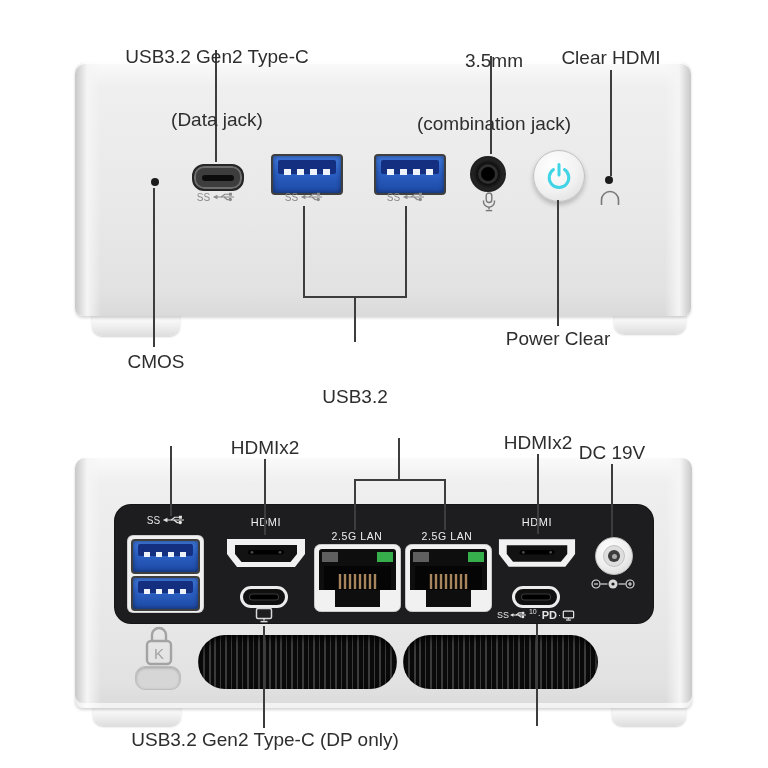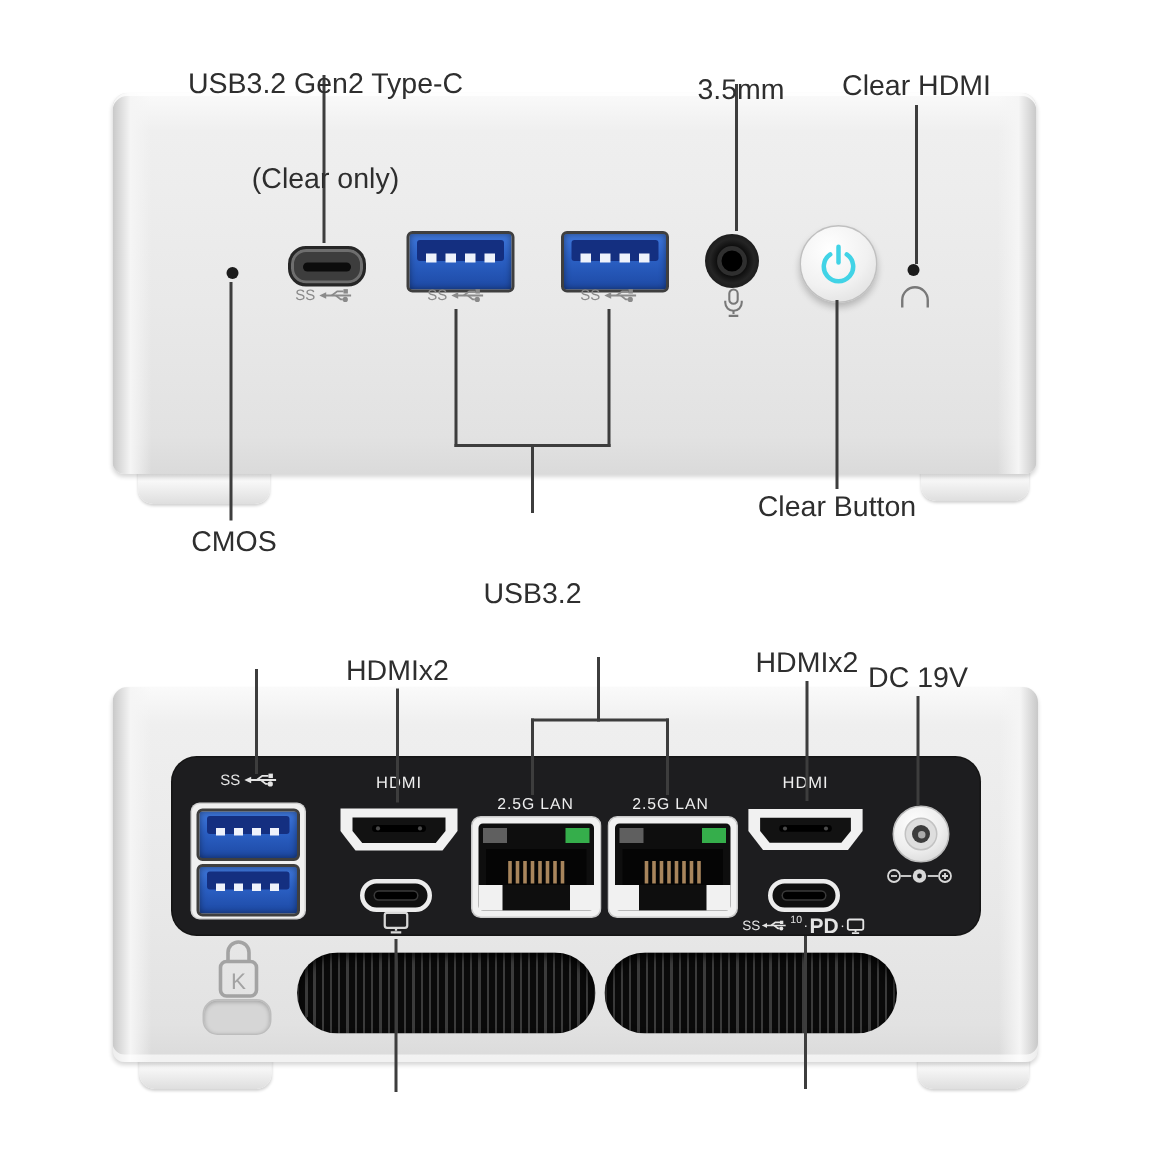--- a/index.html
+++ b/index.html
@@ -171,31 +171,32 @@
   <div class="vline" style="left:610px;top:70px;height:106px;"></div>
   <div class="vline" style="left:153px;top:188px;height:159px;"></div>
   <div class="vline" style="left:303px;top:206px;height:92px;"></div>
   <div class="vline" style="left:405px;top:206px;height:92px;"></div>
   <div class="hline" style="left:303px;top:296px;width:104px;"></div>
   <div class="vline" style="left:354px;top:296px;height:46px;"></div>
   <div class="vline" style="left:557px;top:200px;height:126px;"></div>
 
   <div class="lbl" style="left:217px;top:4px;">
     <div>USB3.2 Gen2 Type-C</div>
-    <div>(Clear only)</div>
+    <div>(Data jack)</div>
   </div>
   <div class="lbl" style="left:494px;top:8px;">
     <div>3.5mm</div>
+    <div>(combination jack)</div>
   </div>
   <div class="lbl" style="left:611px;top:47px;">Clear HDMI</div>
   <div class="lbl" style="left:156px;top:351px;">CMOS</div>
   <div class="lbl" style="left:355px;top:344px;">
     <div>USB3.2</div>
   </div>
-  <div class="lbl" style="left:558px;top:328px;">Clear Button</div>
+  <div class="lbl" style="left:558px;top:328px;">Power Clear</div>
 
   <div class="foot" style="left:93px;top:690px;width:88px;height:36px;"></div>
   <div class="foot" style="left:612px;top:690px;width:74px;height:36px;"></div>
   <div class="case rear" style="left:75px;top:458px;width:617px;height:250px;"></div>
   <div class="panel" style="left:115px;top:505px;width:538px;height:118px;"></div>
 
   <div class="cic" style="left:167px;top:514px;">
     <span class="sstxt w">SS</span>
     <svg width="24" height="12" viewBox="0 0 26 12">
         <g fill="none" stroke="#e4e4e4" stroke-width="1.3">
@@ -303,21 +304,21 @@
           <path d="M3.5 6 H23"></path>
           <path d="M9 6 L13 3 H17.5"></path>
           <path d="M12 6 L15.5 8.8 H17"></path>
         </g>
         <polygon points="0,6 5,3.6 5,8.4" fill="#e4e4e4"></polygon>
         <rect x="17.5" y="1.4" width="3.2" height="3.2" fill="#e4e4e4"></rect>
         <circle cx="18.8" cy="8.8" r="1.9" fill="#e4e4e4"></circle>
       </svg>
     <span class="sstxt w" style="font-size:7px;transform:translateY(-4px);">10</span>
     <span class="sstxt w" style="font-size:9px;">·</span>
-    <span class="sstxt w" style="font-size:14px;font-weight:bold;">PD</span>
+    <span class="sstxt w" style="font-size:11px;font-weight:bold;">PD</span>
     <span class="sstxt w" style="font-size:9px;">·</span>
     <svg width="13" height="11" viewBox="0 0 18 16">
         <g fill="none" stroke="#e4e4e4" stroke-width="1.8">
           <rect x="1.5" y="1.5" width="15" height="10" rx="1.5"></rect>
           <path d="M9 11.5 v2"></path>
           <path d="M5.5 14.6 h7"></path>
         </g>
       </svg>
   </div>
 
@@ -361,18 +362,19 @@
   <div class="vline" style="left:354px;top:479px;height:51px;"></div>
   <div class="vline" style="left:444px;top:479px;height:51px;"></div>
   <div class="vline" style="left:537px;top:454px;height:80px;"></div>
   <div class="vline" style="left:611px;top:464px;height:73px;"></div>
   <div class="vline" style="left:263px;top:626px;height:102px;"></div>
   <div class="vline" style="left:536px;top:624px;height:102px;"></div>
 
   <div class="lbl" style="left:265px;top:437px;">HDMIx2</div>
   <div class="lbl" style="left:538px;top:432px;">HDMIx2</div>
   <div class="lbl" style="left:612px;top:442px;">DC 19V</div>
+  <div class="lbl" style="left:265px;top:729px;">USB3.2 Gen2 Type-C (DP only)</div>
   <div class="lbl" style="left:543px;top:726px;">
     
     
   </div>
 
 </div>
 
 </body></html>

